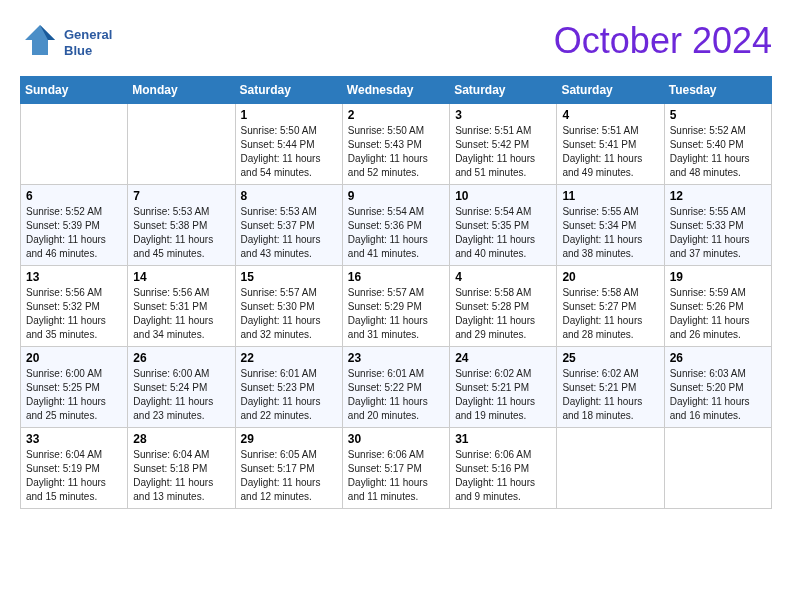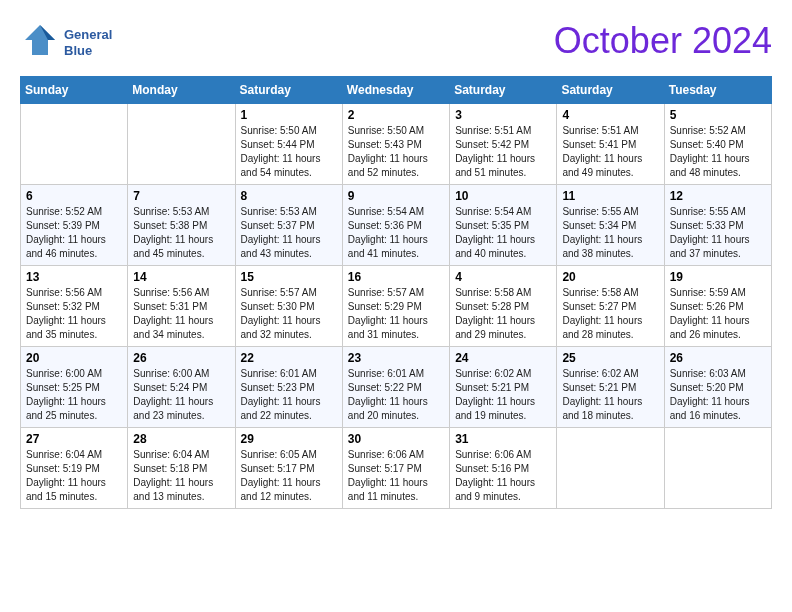--- a/index.html
+++ b/index.html
@@ -281,21 +281,21 @@
         </td>
         <td>
           <span class="day-num">26</span>
           <div class="day-info" style="white-space: pre-line;">Sunrise: 6:03 AM
 Sunset: 5:20 PM
 Daylight: 11 hours and 16 minutes.</div>
         </td>
       </tr>
       <tr>
         <td>
-          <span class="day-num">27</span>
+          <span class="day-num">33</span>
           <div class="day-info" style="white-space: pre-line;">Sunrise: 6:04 AM
 Sunset: 5:19 PM
 Daylight: 11 hours and 15 minutes.</div>
         </td>
         <td>
           <span class="day-num">28</span>
           <div class="day-info" style="white-space: pre-line;">Sunrise: 6:04 AM
 Sunset: 5:18 PM
 Daylight: 11 hours and 13 minutes.</div>
         </td>

